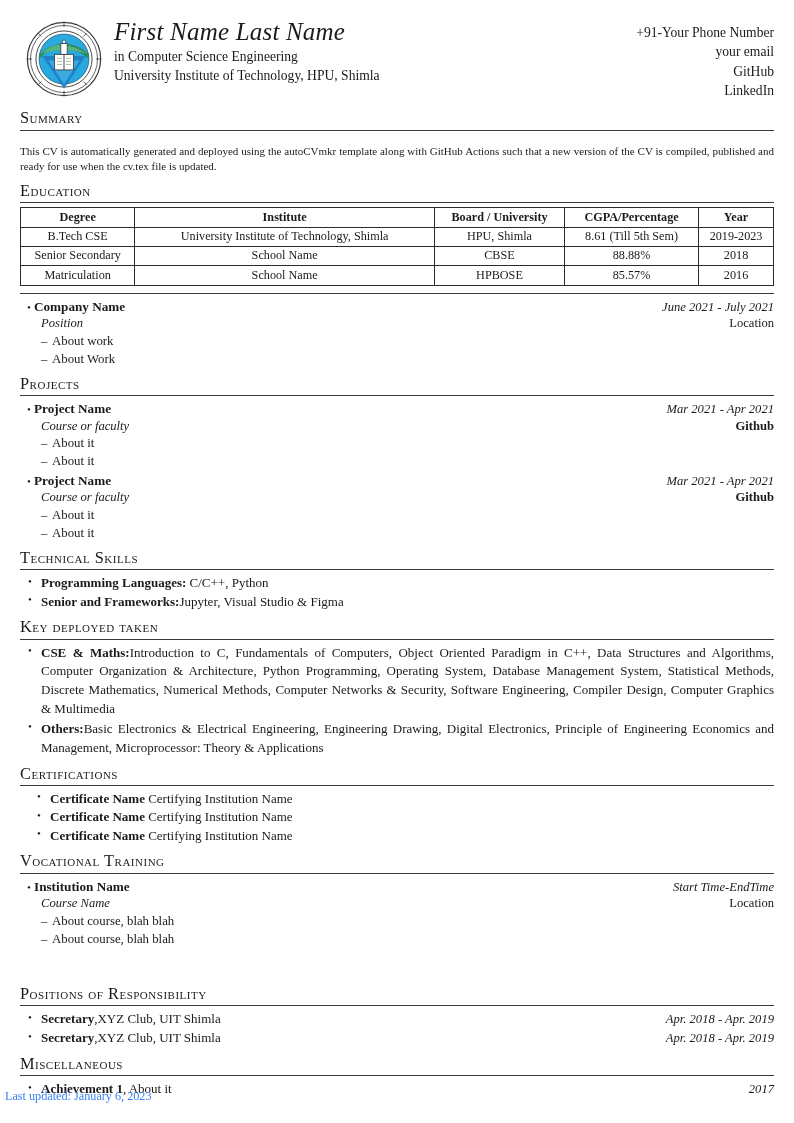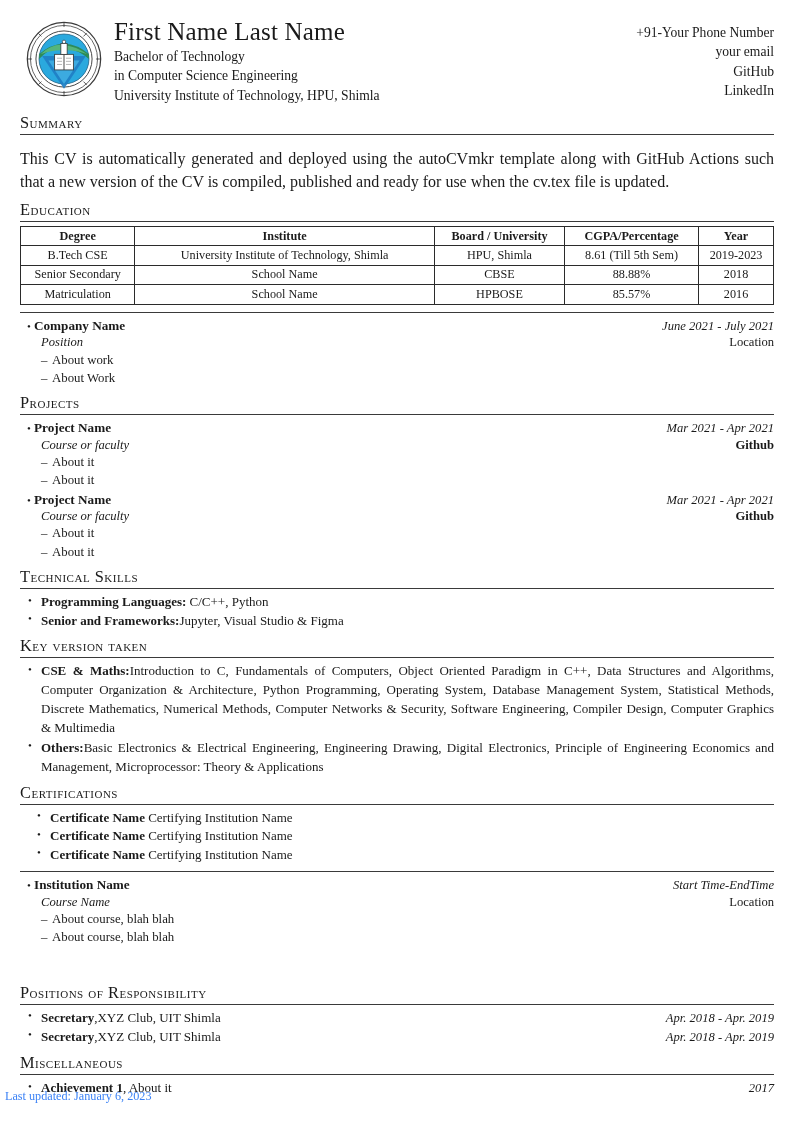--- a/index.html
+++ b/index.html
@@ -36,20 +36,21 @@
     flex: 1 1 auto;
     padding-left: 6px;
     padding-top: 0px;
   }
   .fullname {
     font-size: 25px;
     letter-spacing: .2px;
     line-height: 1.12;
     margin-bottom: 1px;
     white-space: nowrap;
+    font-style: italic;
   }
   .subline {
     font-size: 13.6px;
     line-height: 1.42;
     white-space: nowrap;
   }
   .contact {
     flex: 0 0 auto;
     text-align: right;
     font-size: 13.6px;
@@ -70,21 +71,21 @@
   }
   .rule {
     border-top: 1.6px solid #3a3a3a;
     margin-top: 1px;
     margin-bottom: 4px;
     width: 100%;
   }
 
   
   .summary-text {
-    font-size: 16px;
+    font-size: 11px;
     line-height: 1.42;
     text-align: justify;
     margin-top: 13px;
   }
 
   
   table.edu {
     border-collapse: collapse;
     width: 100%;
     font-size: 12.2px;
@@ -243,21 +244,20 @@
           <line x1="52.5" y1="53" x2="59" y2="53"></line>
           <line x1="52.5" y1="57" x2="59" y2="57"></line>
         </g>
         <rect x="46" y="30" width="8" height="14" fill="#ffffff" stroke="#2b2b2b" stroke-width="0.9"></rect>
         <circle cx="50" cy="28" r="2.2" fill="#ffffff" stroke="#2b2b2b" stroke-width="0.8"></circle>
       </svg>
     </div>
 
     <div class="identity">
       <div class="fullname">First Name Last Name</div>
-      <div class="subline">Bachelor of Technology</div>
       <div class="subline">in Computer Science Engineering</div>
       <div class="subline">University Institute of Technology, HPU, Shimla</div>
     </div>
 
     <div class="contact">
       <div>+91-Your Phone Number</div>
       <div>your email</div>
       <div>GitHub</div>
       <div>LinkedIn</div>
     </div>
@@ -393,39 +393,40 @@
   <div class="section">
     <div class="sec-title">Technical Skills</div>
     <div class="rule"></div>
     <ul class="blist tight">
       <li><b>Programming Languages</b><b>:</b><span> C/C++, Python</span></li>
       <li><b>Senior and Frameworks</b><b>:</b><span>Jupyter, Visual Studio &amp; Figma</span></li>
     </ul>
   </div>
 
   <div class="section">
-    <div class="sec-title">Key version taken</div>
+    <div class="sec-title">Key deployed taken</div>
     <div class="rule"></div>
     <ul class="blist courses">
       <li><b>CSE &amp; Maths</b><b>:</b><span>Introduction to C, Fundamentals of Computers, Object Oriented Paradigm in C++, Data Structures and Algorithms, Computer Organization &amp; Architecture, Python Programming, Operating System, Database Management System, Statistical Methods, Discrete Mathematics, Numerical Methods, Computer Networks &amp; Security, Software Engineering, Compiler Design, Computer Graphics &amp; Multimedia</span></li>
       <li><b>Others</b><b>:</b><span>Basic Electronics &amp; Electrical Engineering, Engineering Drawing, Digital Electronics, Principle of Engineering Economics and Management, Microprocessor: Theory &amp; Applications</span></li>
     </ul>
   </div>
 
   <div class="section">
     <div class="sec-title">Certifications</div>
     <div class="rule"></div>
     <ul class="blist certs tight">
       <li><b>Certificate Name</b><span> Certifying Institution Name</span></li>
       <li><b>Certificate Name</b><span> Certifying Institution Name</span></li>
       <li><b>Certificate Name</b><span> Certifying Institution Name</span></li>
     </ul>
   </div>
 
   <div class="section">
+    <div class="sec-title">Vocational Training</div>
     <div class="rule"></div>
 
     <div class="entry">
       <div class="entry-row">
         <div class="bullet-dot">•</div>
         <div class="entry-main entry-title">Institution Name</div>
         <div class="entry-right">Start Time-EndTime</div>
       </div>
       <div class="entry-sub-row">
         <div class="entry-sub">Course Name</div>

